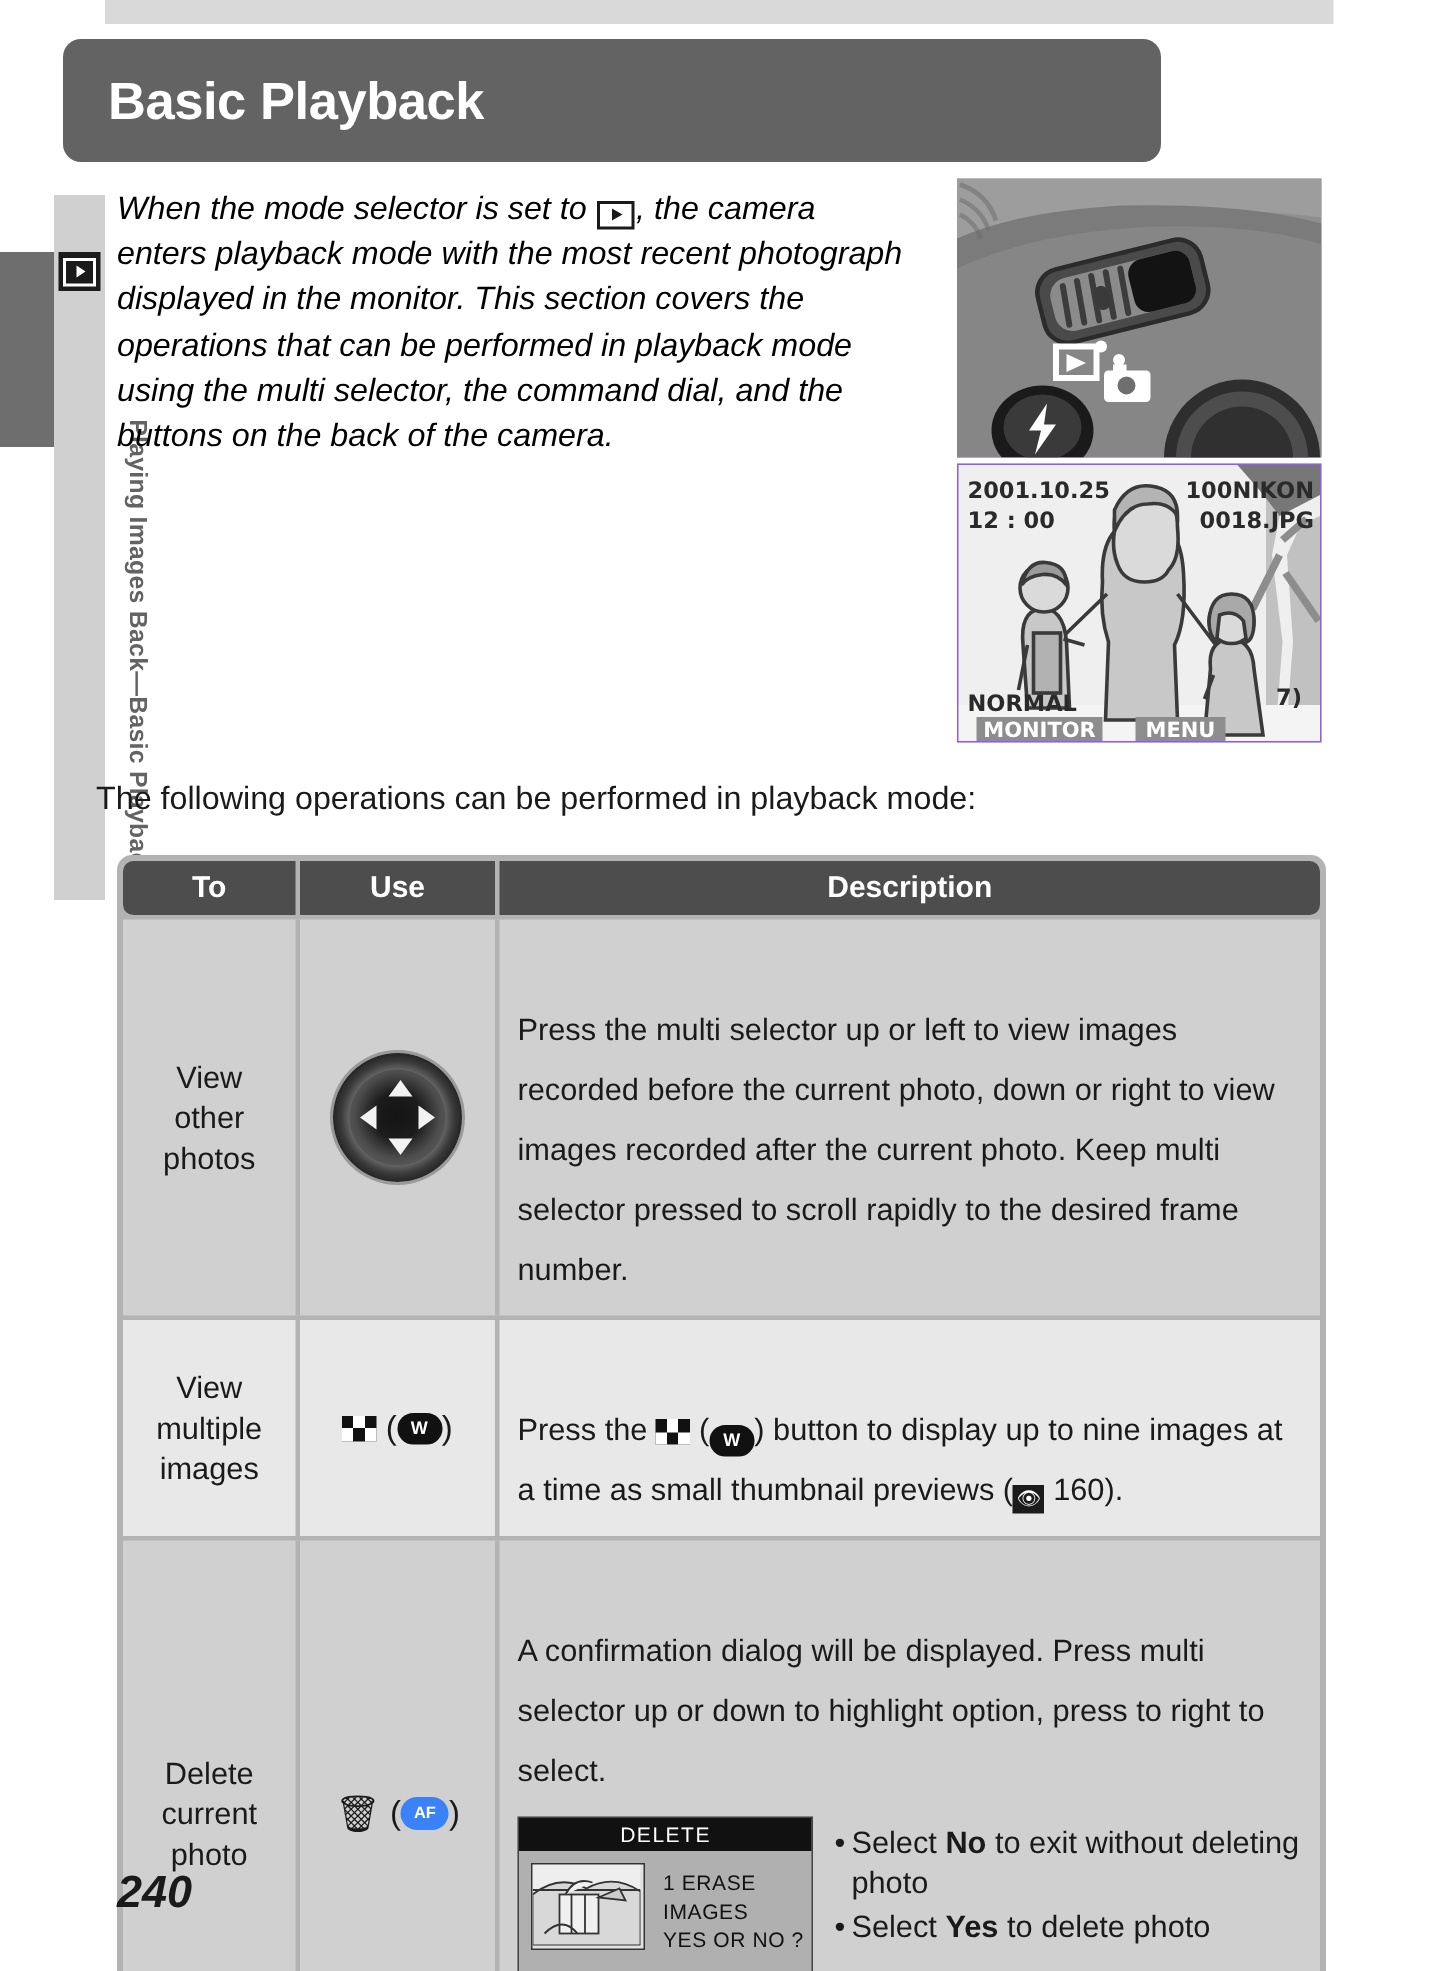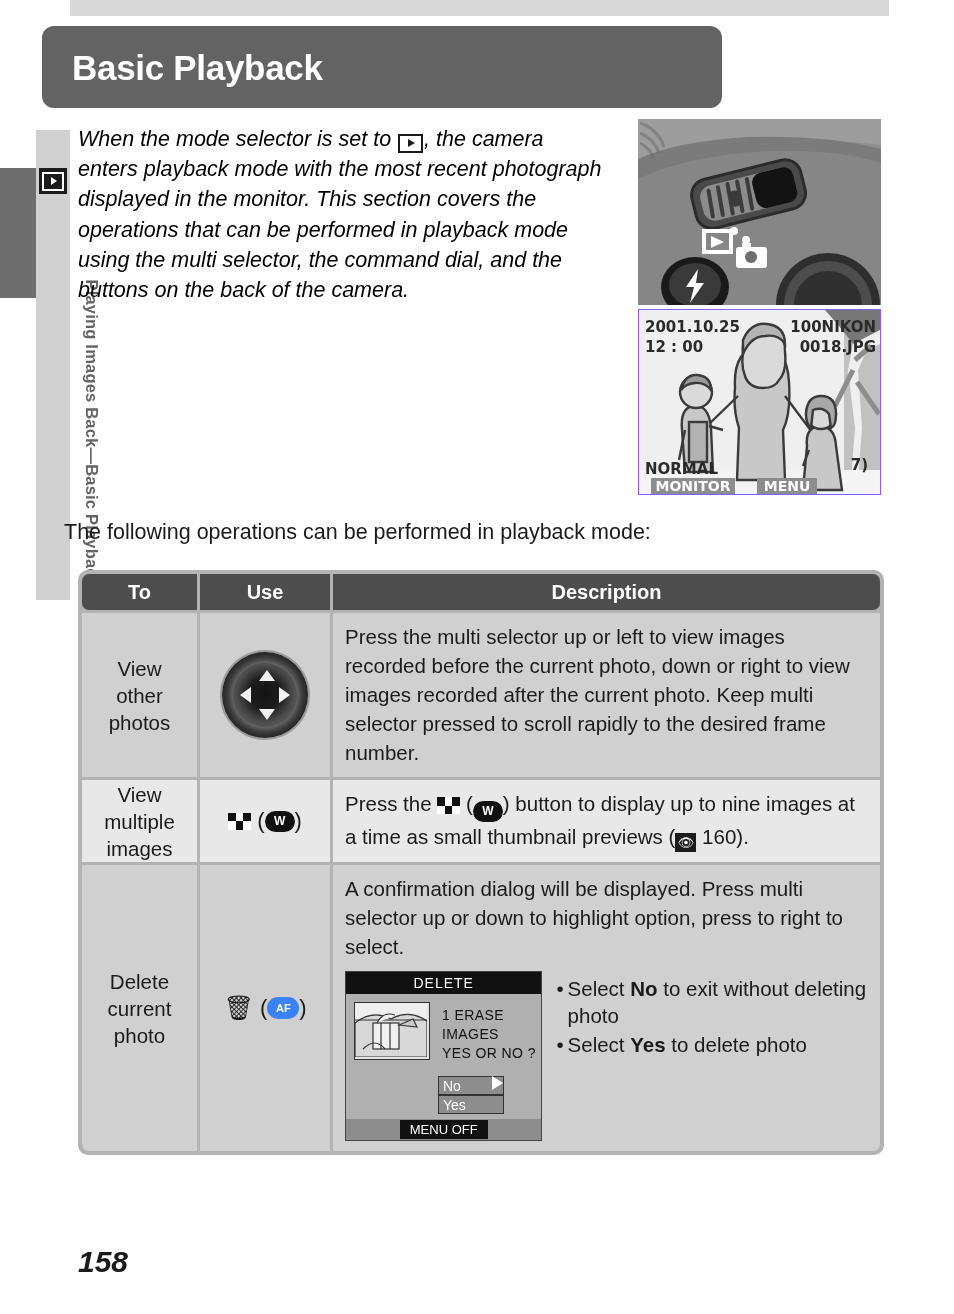--- a/index.html
+++ b/index.html
@@ -35,21 +35,21 @@
   }
   .side-label{
     position:absolute;left:-155px;top:350px;width:420px;
     transform:rotate(90deg);transform-origin:center;
     font-size:16.5px;font-weight:bold;color:#636363;
     letter-spacing:0.2px;white-space:nowrap;text-align:left;
   }
 
   
   .header{
-    position:absolute;left:42px;top:26px;width:680px;height:82px;
+    position:absolute;left:42px;top:26px;width:732px;height:82px;
     background:#636363;border-radius:12px;
   }
   .header-title{
     position:absolute;left:30px;top:22px;
     font-size:35px;font-weight:bold;color:#ffffff;letter-spacing:-0.3px;
   }
   .header-sub{
     position:absolute;right:20px;top:68px;
     font-size:22px;font-style:italic;font-weight:bold;color:#ffffff;
   }
@@ -91,21 +91,21 @@
   .c1{width:115px;flex:0 0 115px;}
   .c2{width:130px;flex:0 0 130px;}
   .c3{flex:1 1 auto;}
   .sepv{width:3px;background:#b3b3b3;flex:0 0 3px;}
 
   .trow{display:flex;background:#d0d0d0;margin-top:3px;}
   .trow.lite{background:#e8e8e8;}
   .trow .cell{display:flex;align-items:center;justify-content:center;box-sizing:border-box;}
   .trow .cell.desc{display:block;padding:9px 12px 10px 12px;text-align:left;}
   .rowlabel{font-size:20.5px;line-height:27px;text-align:center;color:#1a1a1a;}
-  .desc-txt{font-size:20.5px;line-height:29px;color:#1a1a1a;}
+  .desc-txt{font-size:20.5px;line-height:40px;color:#1a1a1a;margin-top:45px;}
   .trow:last-child{border-bottom-left-radius:7px;border-bottom-right-radius:7px;}
 
   
   .multisel{width:86px;height:86px;border-radius:50%;
     background:radial-gradient(circle at 50% 50%, #1d1d1d 0%, #2a2a2a 26%, #555 40%, #666 52%, #3a3a3a 62%, #222 72%, #151515 86%, #0c0c0c 100%);
     position:relative;box-shadow:0 0 0 2px #9a9a9a;}
   .msel-inner{position:absolute;left:11px;top:11px;width:64px;height:64px;border-radius:50%;
     background:radial-gradient(circle at 50% 48%, #141414 0%, #1c1c1c 34%, #4d4d4d 62%, #5c5c5c 80%, #3d3d3d 100%);}
   .ar{position:absolute;width:0;height:0;}
   .ar.up{left:37px;top:18px;border-left:8px solid transparent;border-right:8px solid transparent;border-bottom:11px solid #f2f2f2;}
@@ -387,14 +387,14 @@
             <div style="margin-top:2px;">
               <span class="dot">•</span>
               <span><span>Select </span><b>Yes</b><span> to delete photo</span></span>
             </div>
           </div>
         </div>
       </div>
     </div>
   </div>
 
-  <div class="pageno">158</div>
+  <div class="pageno">240</div>
 </div>
 
 </body></html>

